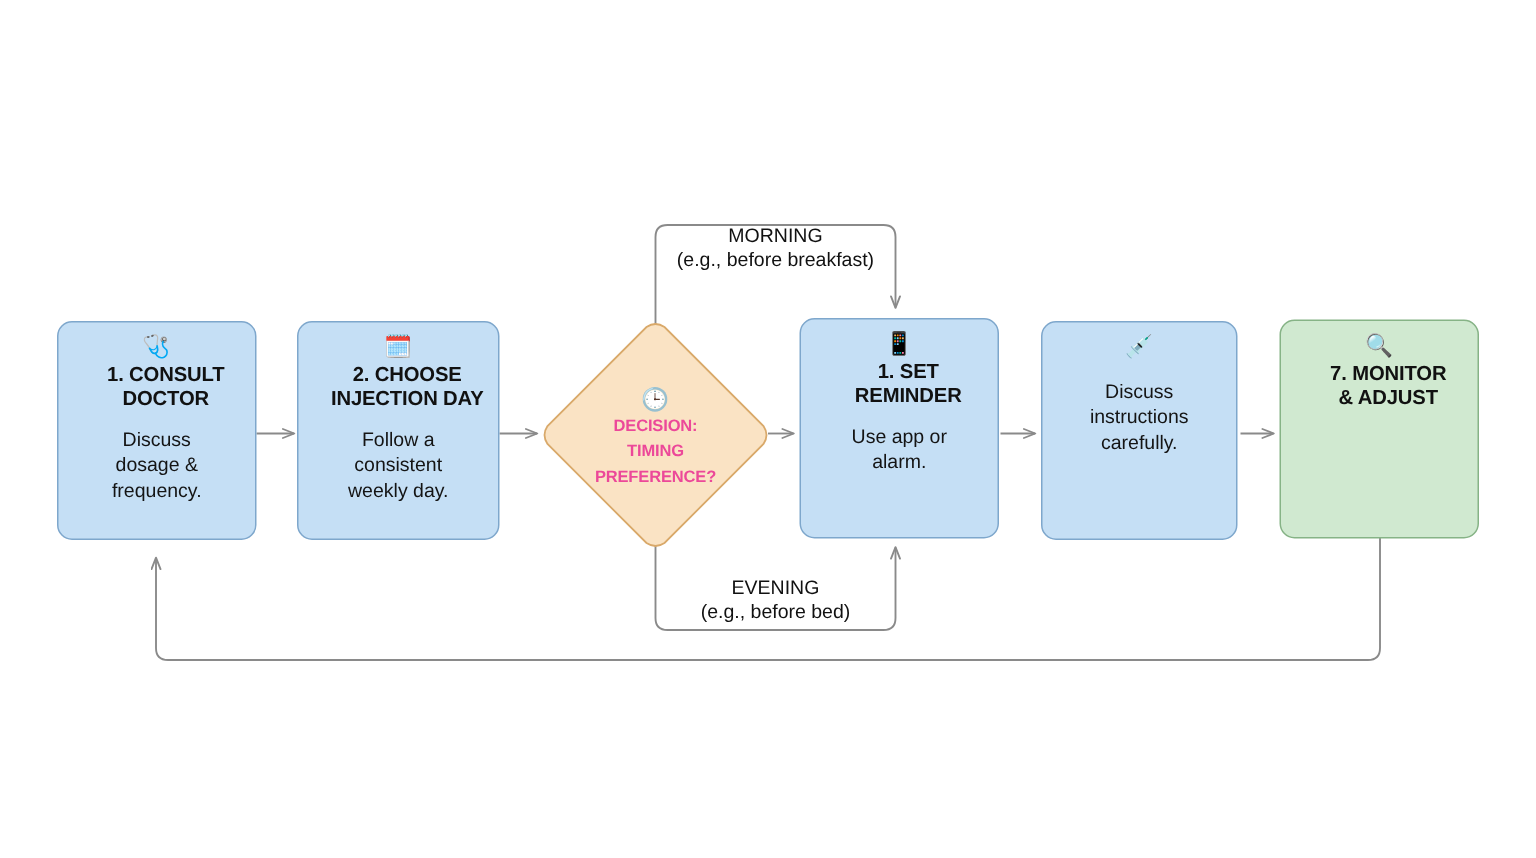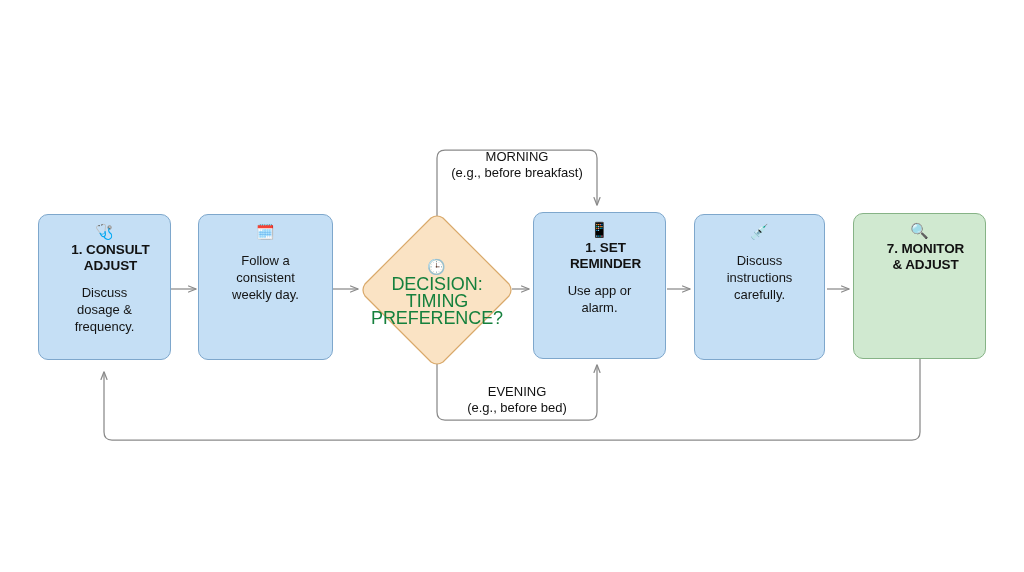--- a/index.html
+++ b/index.html
@@ -93,23 +93,23 @@
     text-align: center;
     padding-top: 4px;
     box-sizing: border-box;
   }
   .dia-icon {
     font-size: 15px;
     line-height: 17px;
     height: 18px;
   }
   .dia-title {
-    font-size: 18px;
-    font-weight: normal;
-    color: #15803d;
+    font-size: 11px;
+    font-weight: bold;
+    color: #ec4899;
     line-height: 17px;
     letter-spacing: -0.1px;
   }
 
   
   .edge-label {
     position: absolute;
     text-align: center;
     color: #111111;
     z-index: 3;
@@ -153,31 +153,35 @@
       <path d="M827,289 L849,289" marker-end="url(#arrowOpen)"></path>
 
       <path d="M920,358 L920,432 Q920,440 912,440 L112,440 Q104,440 104,432 L104,372" marker-end="url(#arrowOpen)"></path>
     </g>
   </svg>
 
   <div class="node" style="left:38px; top:214px; width:133px; height:146px;">
     <div class="node-icon">🩺</div>
     <div class="node-title">
       <div>1. CONSULT</div>
-      <div>ADJUST</div>
+      <div>DOCTOR</div>
     </div>
     <div class="node-desc">
       <div>Discuss</div>
       <div>dosage &amp;</div>
       <div>frequency.</div>
     </div>
   </div>
 
   <div class="node" style="left:198px; top:214px; width:135px; height:146px;">
     <div class="node-icon">🗓️</div>
+    <div class="node-title">
+      <div>2. CHOOSE</div>
+      <div>INJECTION DAY</div>
+    </div>
     <div class="node-desc">
       <div>Follow a</div>
       <div>consistent</div>
       <div>weekly day.</div>
     </div>
   </div>
 
   <div class="decision" style="left:362px; top:215px; width:150px; height:150px;">
     <svg class="dia-shape" viewBox="0 0 150 150" xmlns="http://www.w3.org/2000/svg">
       <path d="M69,3 Q75,-1 81,3 L147,69 Q151,75 147,81 L81,147 Q75,151 69,147 L3,81 Q-1,75 3,69 Z" fill="#fae3c4" stroke="#d9a96a" stroke-width="1.2"></path>

